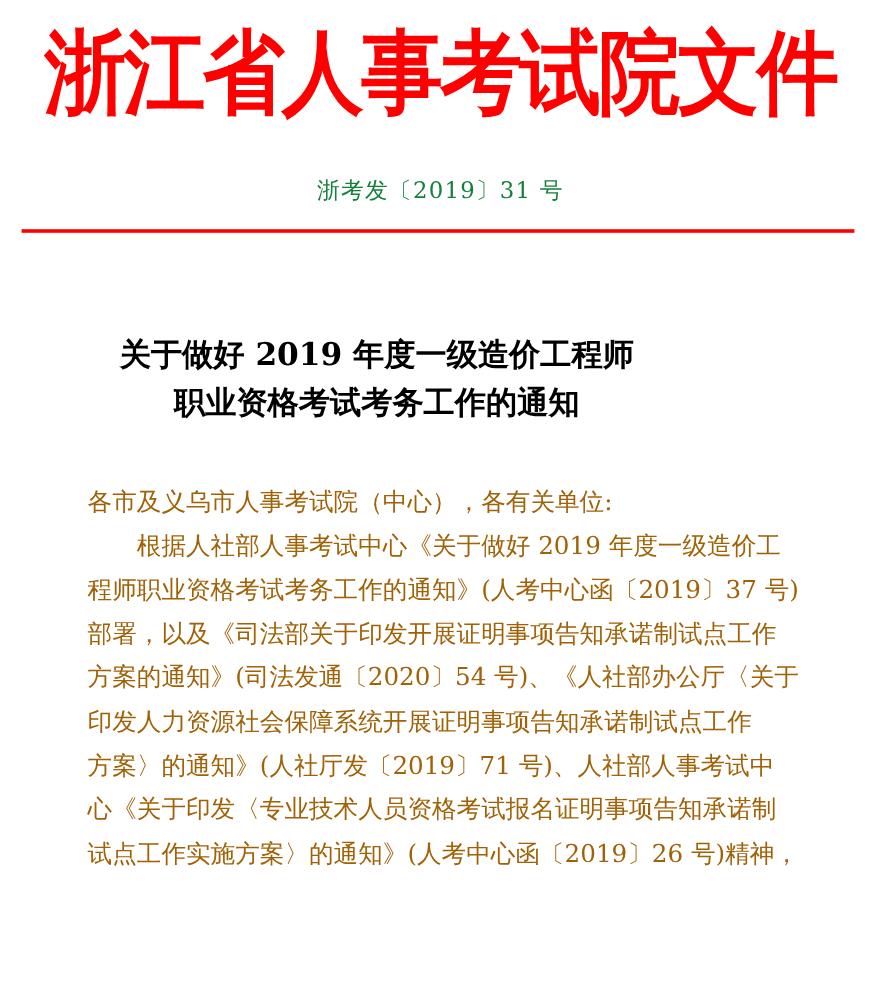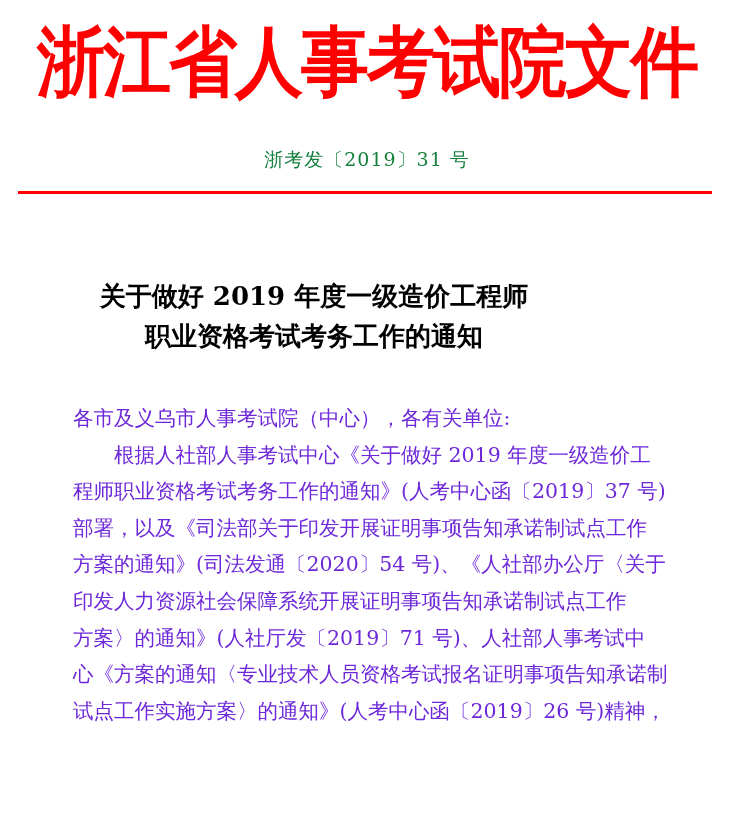--- a/index.html
+++ b/index.html
@@ -62,21 +62,21 @@
     color: #000;
   }
   .title div { white-space: nowrap; }
   .body-text {
     position: absolute;
     left: 73px;
     top: 400px;
     width: 600px;
     font-size: 20.5px;
     line-height: 36.6px;
-    color: #6d28d9;
+    color: #a16207;
   }
   .body-text .line {
     white-space: nowrap;
     height: 36.6px;
   }
   .body-text .indent { padding-left: 41px; }
 </style>
 </head>
 <body>
 
@@ -92,15 +92,15 @@
 </div>
 
 <div class="body-text">
   <div class="line">各市及义乌市人事考试院（中心），各有关单位:</div>
   <div class="line indent">根据人社部人事考试中心《关于做好 2019 年度一级造价工</div>
   <div class="line">程师职业资格考试考务工作的通知》(人考中心函〔2019〕37 号)</div>
   <div class="line">部署，以及《司法部关于印发开展证明事项告知承诺制试点工作</div>
   <div class="line">方案的通知》(司法发通〔2020〕54 号)、《人社部办公厅〈关于</div>
   <div class="line">印发人力资源社会保障系统开展证明事项告知承诺制试点工作</div>
   <div class="line">方案〉的通知》(人社厅发〔2019〕71 号)、人社部人事考试中</div>
-  <div class="line">心《方案的通知〈专业技术人员资格考试报名证明事项告知承诺制</div>
+  <div class="line">心《关于印发〈专业技术人员资格考试报名证明事项告知承诺制</div>
   <div class="line">试点工作实施方案〉的通知》(人考中心函〔2019〕26 号)精神，</div>
 </div>
 
 </body></html>

